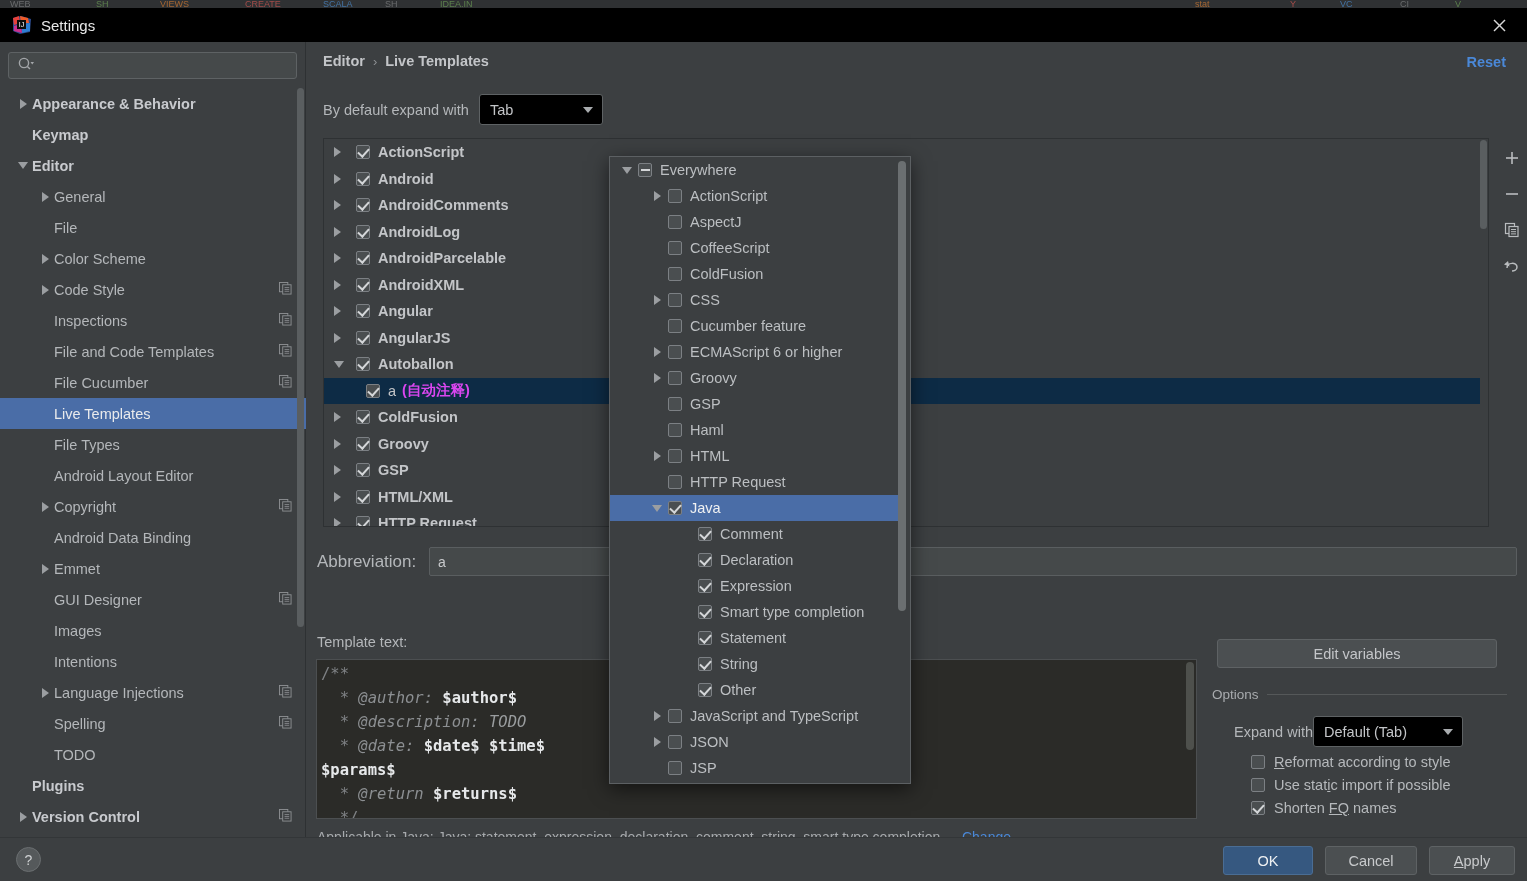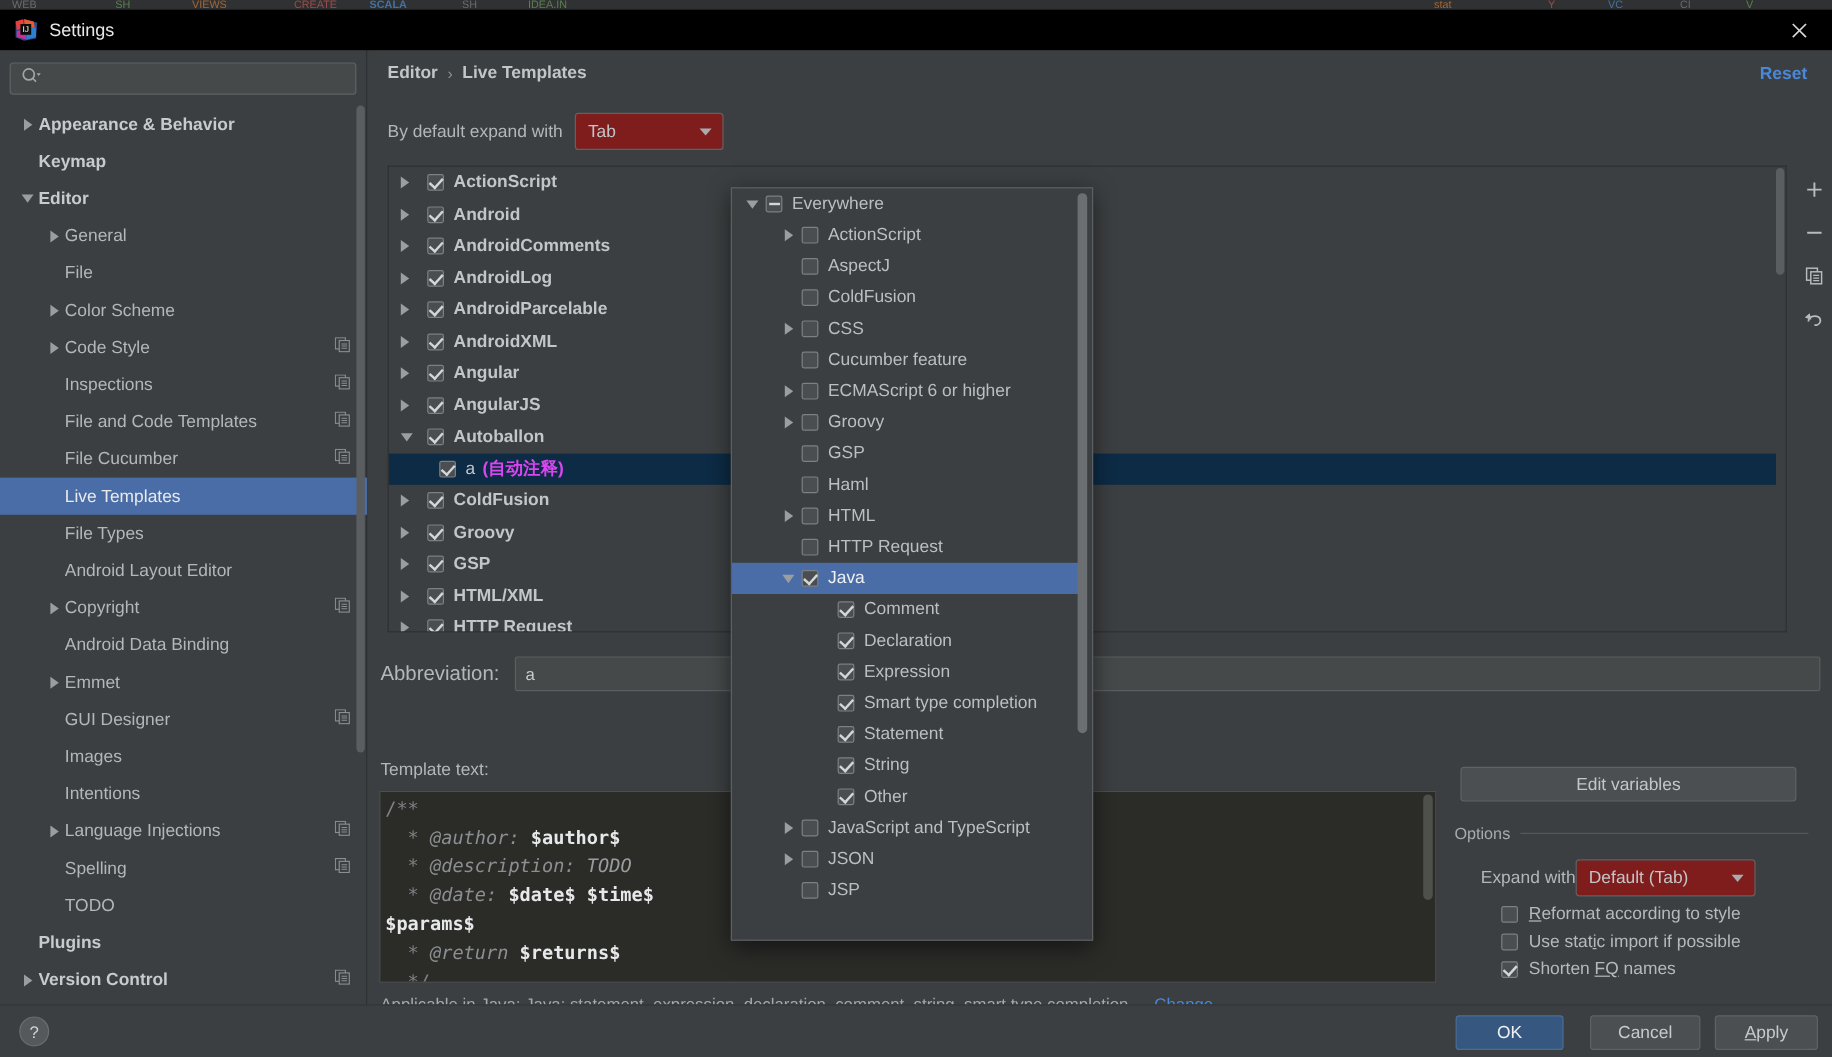--- a/index.html
+++ b/index.html
@@ -94,21 +94,21 @@
   }
   .breadcrumb .sep { margin: 0 8px; color: #8d9093; font-weight: normal; font-size: 13px; }
   .reset-link {
     position: absolute; right: 21px; top: 12px; color: #4a88d8;
     font-size: 14.5px; font-weight: bold; cursor: pointer;
   }
 
   .expandrow { position: absolute; left: 16px; top: 52px; display: flex; align-items: center; }
   .expandrow .lab { color: #b4b7ba; font-size: 14.5px; margin-right: 10px; }
   .combo {
-    height: 31px; background: #7f1d1d; border: 1px solid #5e6264; border-radius: 3px;
+    height: 31px; background: #000000; border: 1px solid #5e6264; border-radius: 3px;
     display: flex; align-items: center; color: #c3c5c8; font-size: 14.5px;
     padding: 0 0 0 10px; cursor: pointer; position: relative;
   }
   .combo .cval { flex: 1 1 auto; }
   .combo .carr { width: 28px; display: flex; align-items: center; justify-content: center; }
 
   
   .tmpl-panel {
     position: absolute; left: 16px; top: 96px; width: 1166px; height: 389px;
     background: #3c3f41; border: 1px solid #2e3133;
@@ -219,35 +219,35 @@
     color: #cfd1d3; display: flex; align-items: center; justify-content: center;
     font-size: 14px; cursor: pointer;
   }
   .btn {
     position: absolute; top: 8px; height: 29px; border-radius: 3px;
     display: flex; align-items: center; justify-content: center;
     font-size: 14.5px; cursor: pointer; border: 1px solid #5e6264;
     background: #4b4f51; color: #c8cacc;
   }
   .btn.primary { background: #365880; border-color: #4a6d94; color: #eef0f2; }
-  #btn-ok { right: 224px; width: 90px; }
+  #btn-ok { right: 214px; width: 90px; }
   #btn-cancel { right: 110px; width: 92px; }
   #btn-apply { right: 12px; width: 86px; }
 </style>
 </head>
 <body>
 
 <div id="root">
 
   <div class="desktop-sliver" id="desktop-strip">
       <span class="bit " style="left: 10px;">WEB</span>
       <span class="bit green" style="left: 96px;">SH</span>
       <span class="bit orange" style="left: 160px;">VIEWS</span>
       <span class="bit red" style="left: 245px;">CREATE</span>
-      <span class="bit blue" style="left: 308px; font-weight: bold;">SCALA</span>
+      <span class="bit blue" style="left: 323px;">SCALA</span>
       <span class="bit " style="left: 385px;">SH</span>
       <span class="bit green" style="left: 440px;">IDEA.IN</span>
       <span class="bit orange" style="left: 1195px;">stat</span>
       <span class="bit red" style="left: 1290px;">Y</span>
       <span class="bit blue" style="left: 1340px;">VC</span>
       <span class="bit " style="left: 1400px;">CI</span>
       <span class="bit green" style="left: 1455px;">V</span>
     </div>
 
   <div class="titlebar">
@@ -700,20 +700,25 @@
           <span>ActionScript</span>
         </div>
         <div class="pr">
           <span class="arrow" style="margin-left:36px"></span>
           <span class="chk"></span>
           <span>AspectJ</span>
         </div>
         <div class="pr">
           <span class="arrow" style="margin-left:36px"></span>
           <span class="chk"></span>
+          <span>CoffeeScript</span>
+        </div>
+        <div class="pr">
+          <span class="arrow" style="margin-left:36px"></span>
+          <span class="chk"></span>
           <span>ColdFusion</span>
         </div>
         <div class="pr">
           <span class="arrow" style="margin-left:36px">
             <span class="tri tri-right"></span>
           </span>
           <span class="chk"></span>
           <span>CSS</span>
         </div>
         <div class="pr">

